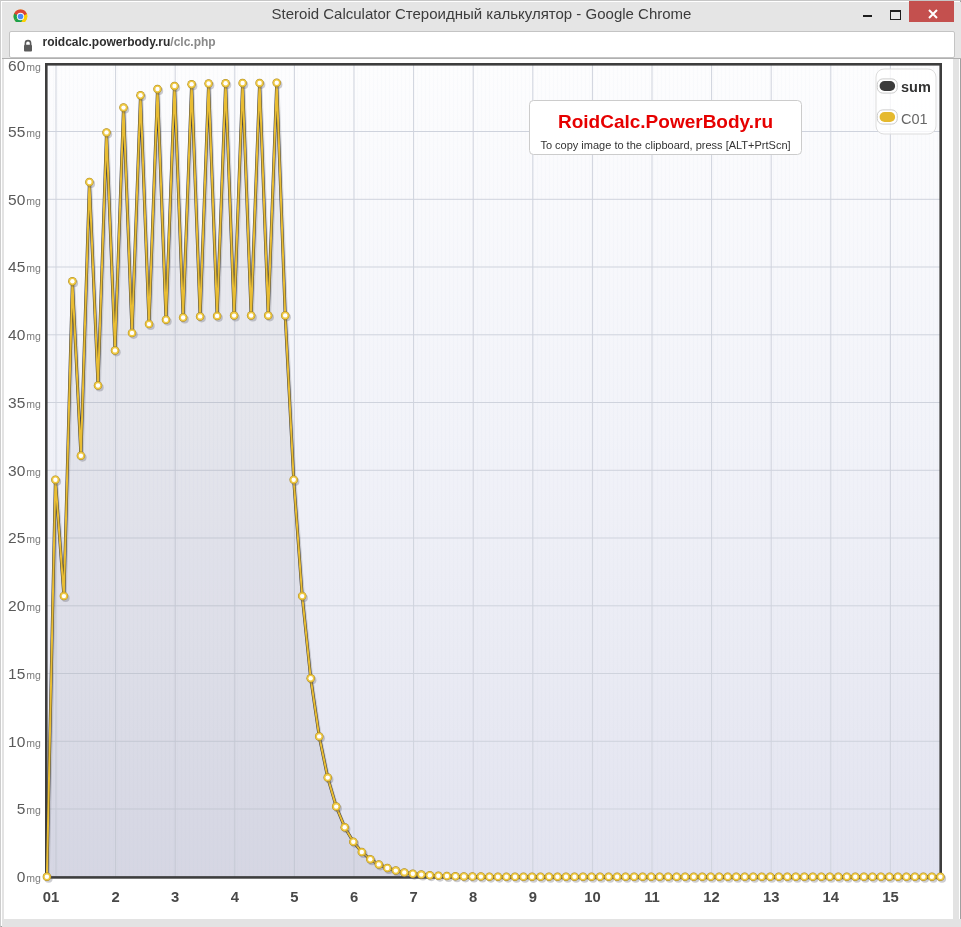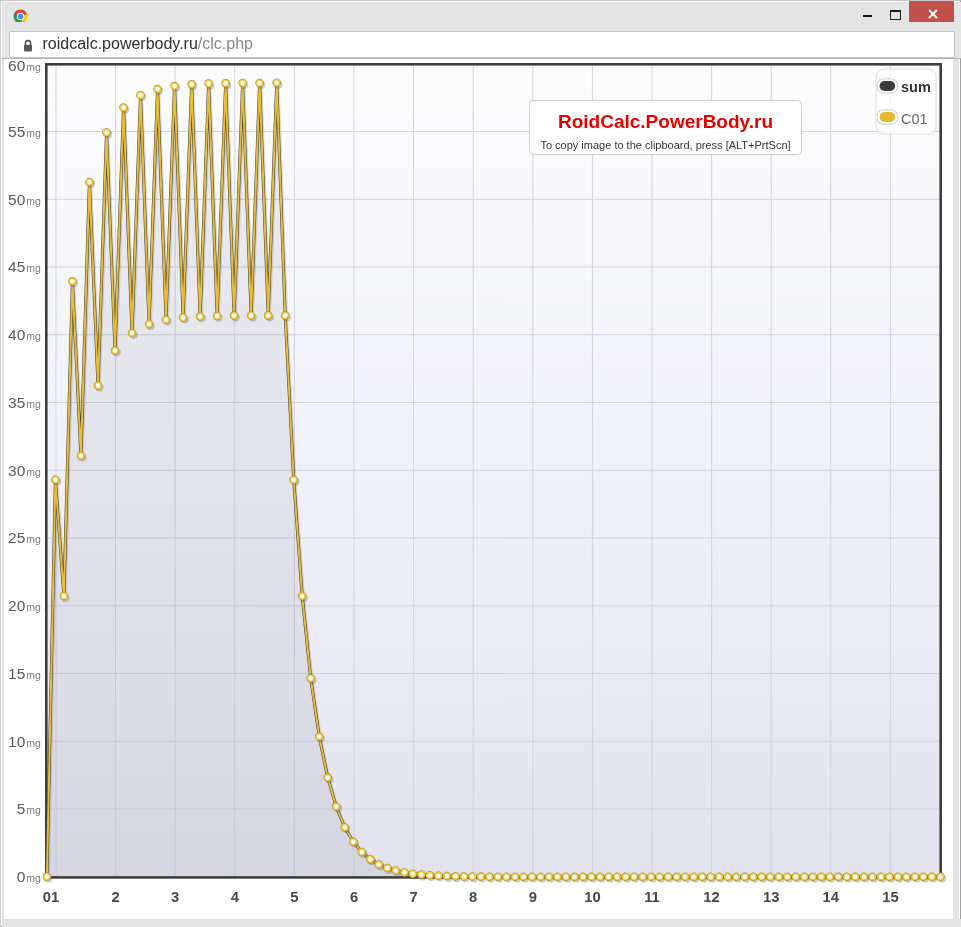--- a/index.html
+++ b/index.html
@@ -9,21 +9,21 @@
  #title{position:absolute;left:0;top:2.5px;width:959px;text-align:center;
    font-size:15px;color:#3c3c3c;}
  #btn-close{position:absolute;right:7px;top:-1px;width:45px;height:21px;background:#c4504e;}
  #btn-close svg{position:absolute;left:18.5px;top:8px;}
  #btn-min{position:absolute;right:89px;top:12.5px;width:9px;height:2.5px;background:#1d1d1d;}
  #btn-max{position:absolute;right:60px;top:8px;width:9px;height:7px;border:1.6px solid #1d1d1d;border-top-width:2.6px;}
  #toolbar{position:absolute;left:1px;top:21px;width:959px;height:36px;background:#e5e5e5;
    border-bottom:1px solid #b0b0b0;box-sizing:content-box;}
  #omnibox{position:absolute;left:7px;top:8.5px;width:944px;height:25px;background:#fff;
    border:1px solid #c4c4c4;border-radius:2px;}
- #url{position:absolute;left:40.5px;top:13px;font-size:16px;color:#2f2f2f;}
+ #url{position:absolute;left:40.5px;top:13px;font-size:12px;color:#2f2f2f;font-weight:bold;}
  #url span{color:#8a8a8a;}
  #page{position:absolute;left:3px;top:58px;width:951px;height:860px;background:#fff;}
  #rframe{position:absolute;right:1px;top:58px;width:6px;height:860px;background:#e3e3e3;}
  #lframe{position:absolute;left:1px;top:58px;width:2px;height:860px;background:#e3e3e3;}
  #bframe{position:absolute;left:1px;top:918px;width:959px;height:8px;background:#e3e3e3;}
  #chart{position:absolute;left:0;top:0;}
  text{font-family:"Liberation Sans",sans-serif;}
  .yl{font-size:15.5px;fill:#5a5a5a;}
  .ym{font-size:10.5px;fill:#7a7a7a;}
  .xl{font-size:14.8px;font-weight:bold;fill:#484848;}
@@ -38,20 +38,21 @@
  <div id="titlebar">
   <svg width="15" height="15" viewBox="0 0 16 16" style="position:absolute;left:11px;top:7px">
  <circle cx="8" cy="8" r="7.4" fill="#fcd005"></circle>
  <path d="M8 8 L1.6 11.7 A7.4 7.4 0 0 1 1.6 4.3 L8 1 Z" fill="#1da04c"></path>
  <path d="M8 8 L1.2 5 A7.4 7.4 0 0 1 14.8 5.2 L8 8.6 Z" fill="#db4437"></path>
  <path d="M8 8 L14.9 6.9 A7.4 7.4 0 0 1 8 15.4 L5 8.6 Z" fill="#fcd005"></path>
  <path d="M8 8 L1.55 11.6 A7.4 7.4 0 0 0 8 15.4 L10.2 11.4 Z" fill="#1da04c"></path>
  <circle cx="8" cy="8" r="3.9" fill="#fff"></circle>
  <circle cx="8" cy="8" r="3.0" fill="#4c8bf5"></circle>
 </svg>
+  <div id="title">Steroid Calculator Стероидный калькулятор - Google Chrome</div>
   <div id="btn-min"></div>
   <div id="btn-max"></div>
   <div id="btn-close">
         <svg width="10" height="10" viewBox="0 0 10 10">
     <path d="M1 1 L9 9 M9 1 L1 9" stroke="#fff" stroke-width="2"></path>
         </svg>
       </div>
  </div>
  <div id="toolbar">
   <div id="omnibox"></div>

